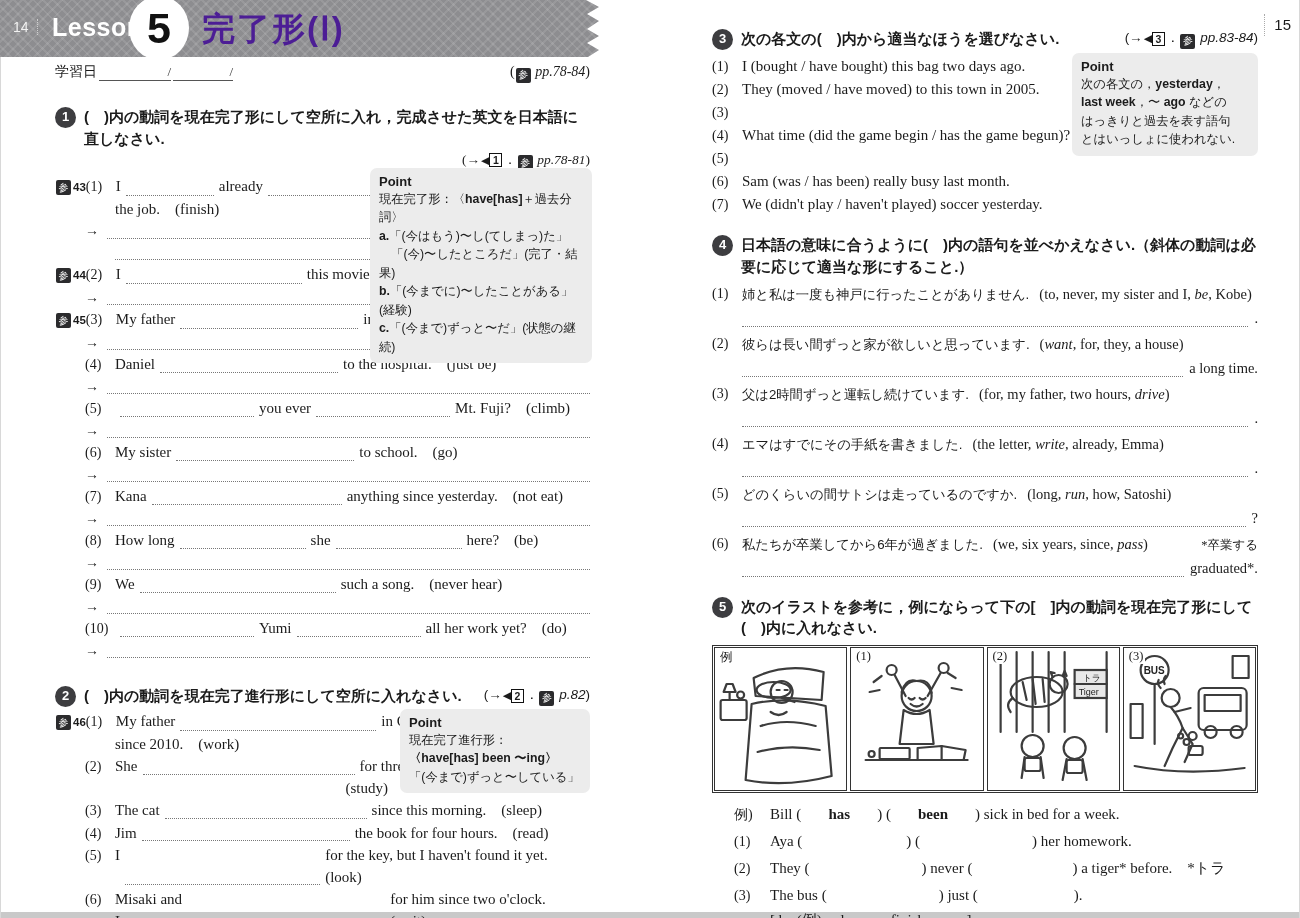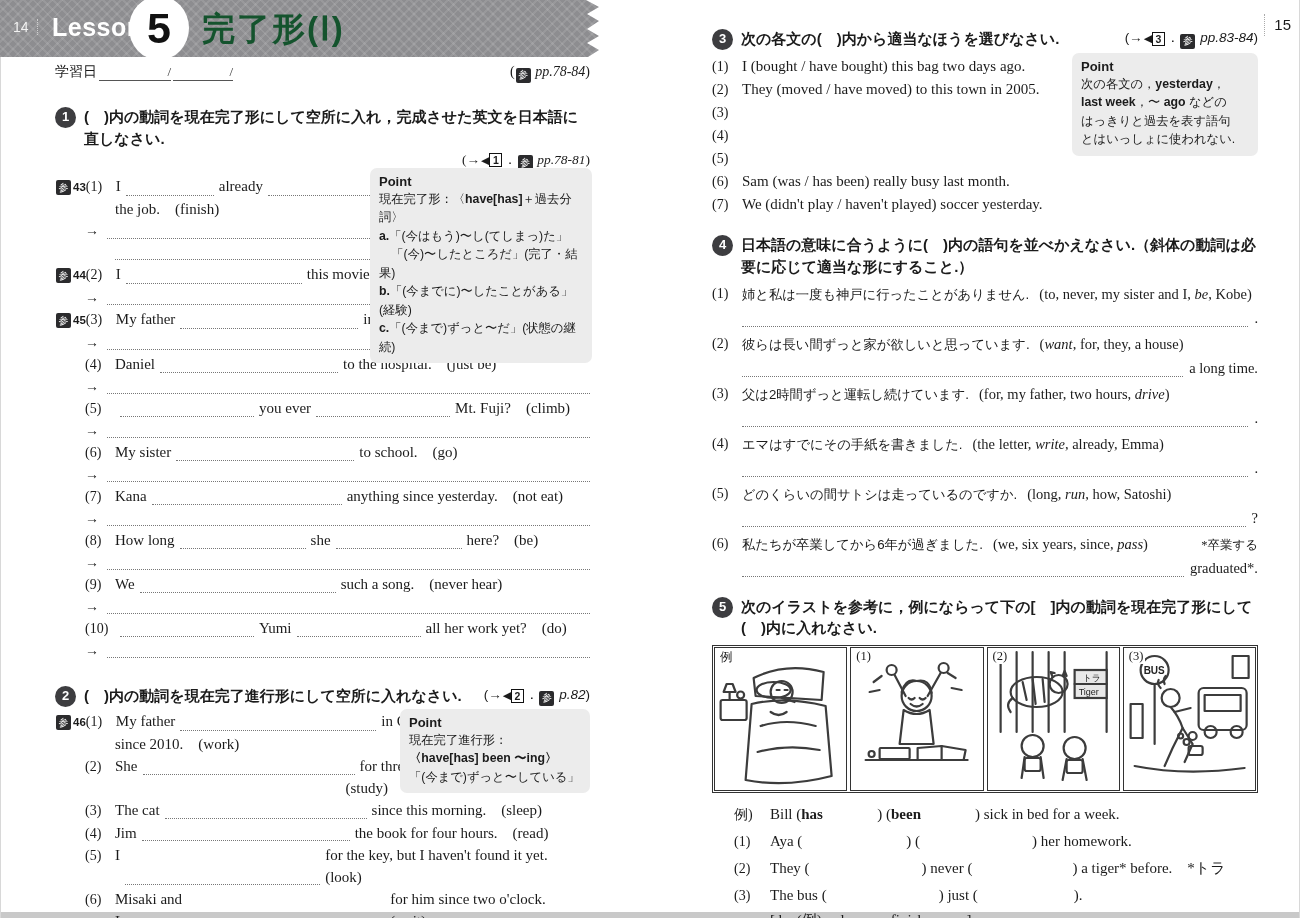--- a/index.html
+++ b/index.html
@@ -16,21 +16,21 @@
     background-image:repeating-linear-gradient(45deg,rgba(255,255,255,.10) 0 2px,transparent 2px 7px),
                      repeating-linear-gradient(-45deg,rgba(255,255,255,.10) 0 2px,transparent 2px 7px);
     clip-path:polygon(0 0,586px 0,599px 7px,587px 14px,599px 21px,587px 29px,599px 36px,587px 43px,599px 50px,588px 57px,0 57px);}
   .pn-left{position:absolute;left:13px;top:19px;color:#f2f2f2;font-size:14px;
     font-family:"Liberation Sans",sans-serif;padding-right:8px;border-right:1px dotted #cfcfcf;}
   .lesson-word{position:absolute;left:52px;top:13px;color:#fff;font-size:25px;font-weight:bold;
     font-family:"Liberation Sans",sans-serif;letter-spacing:.5px;}
   .lesson-circle{position:absolute;left:129px;top:-4px;width:60px;height:64px;border-radius:50%;
     background:#fff;display:flex;align-items:center;justify-content:center;
     font-size:43px;font-weight:bold;font-family:"Liberation Sans",sans-serif;color:#111;}
-  .lesson-title{position:absolute;left:202px;top:7px;color:#14532d;font-size:33px;font-weight:bold;
+  .lesson-title{position:absolute;left:202px;top:7px;color:#4c1d95;font-size:33px;font-weight:bold;
     font-family:"Liberation Sans",sans-serif;letter-spacing:2px;}
   .pn-right{position:absolute;right:9px;top:14px;font-size:15px;font-family:"Liberation Sans",sans-serif;
     padding-left:9px;border-left:1px dotted #aaa;height:22px;line-height:22px;}
 
   .pageL{position:absolute;left:55px;top:62px;width:535px;}
   .pageR{position:absolute;left:712px;top:28px;width:546px;}
 
   
   .daterow{position:relative;height:24px;margin-bottom:4px;}
   .datelabel{font-size:14px;}
@@ -93,21 +93,21 @@
   .s4ans{display:flex;align-items:baseline;padding-left:30px;font-size:14.5px;line-height:24px;}
   .s4ans .endtxt{margin-left:6px;white-space:nowrap;}
 
   
   .illus{display:flex;gap:3px;border:1.6px solid #333;padding:1px;margin:6px 0 8px;}
   .cell{flex:1 1 0;border:1.3px solid #333;height:142px;position:relative;background:#fff;}
   .cell .clabel{position:absolute;left:3px;top:1px;font-size:12.5px;z-index:2;background:#fff;padding:0 2px;}
   .cell svg{width:100%;height:100%;}
   .ansline{display:flex;align-items:baseline;padding-left:22px;font-size:15px;line-height:26px;}
   .ansline .no{flex:0 0 36px;font-size:14px;}
-  .pb{display:inline-block;font-weight:bold;}
+  .pb{display:inline-block;text-align:center;font-weight:bold;}
   .bank{padding-left:58px;font-size:15px;margin-top:2px;}
   svg .ln{stroke:#3c3c3c;stroke-width:2.2;fill:none;stroke-linecap:round;stroke-linejoin:round;}
   svg .fl{fill:#e8e8e8;stroke:#3c3c3c;stroke-width:2.2;}
   svg text{font-family:"Liberation Sans",sans-serif;fill:#222;}
 </style>
 </head>
 <body>
 
 <div class="edge-bottom"></div>
 <div class="edge-l"></div>
@@ -412,20 +412,21 @@
           </div>
           <div class="s3line">
             <span class="no">(2)</span>
             <span class="t">They (moved / have moved) to this town in 2005.</span>
           </div>
           <div class="s3line">
             <span class="no">(3)</span>
           </div>
           <div class="s3line">
             <span class="no">(4)</span>
+            <span class="t">What time (did the game begin / has the game begun)?</span>
           </div>
           <div class="s3line">
             <span class="no">(5)</span>
           </div>
           <div class="s3line">
             <span class="no">(6)</span>
             <span class="t">Sam (was / has been) really busy last month.</span>
           </div>
           <div class="s3line">
             <span class="no">(7)</span>

